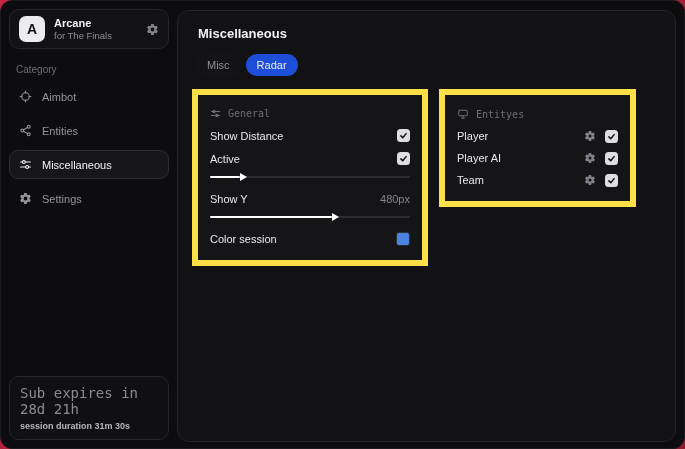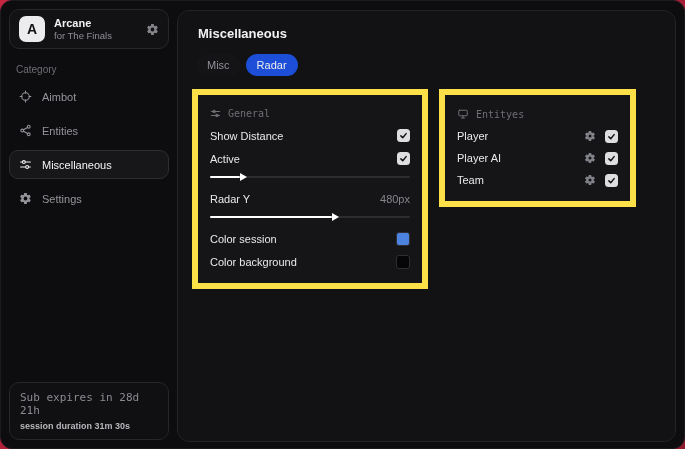--- a/index.html
+++ b/index.html
@@ -13,21 +13,21 @@
   .brand-texts{display:flex;flex-direction:column;gap:1px;min-width:0;}
   .brand-name{font-size:11px;font-weight:700;color:#f2f2f4;}
   .brand-sub{font-size:9.5px;color:#8f8f96;}
   .brand-gear{margin-left:auto;color:#84848b;display:flex;}
   .category-label{margin:15px 7px 7px;font-size:10px;color:#6e6e75;}
   .nav{display:flex;flex-direction:column;gap:5px;}
   .nav-item{display:flex;align-items:center;gap:10px;padding:7px 9px;border-radius:9px;color:#94949b;font-size:11px;border:1px solid transparent;cursor:pointer;}
   .nav-item.active{background:#17171a;border-color:#2d2d32;color:#f4f4f6;}
   .nav-item .nicon{display:flex;flex:none;}
   .sidebar-footer{margin-top:auto;border:1px solid #27272b;border-radius:10px;padding:8px 10px;background:#101012;}
-  .sub-line{font-family:"DejaVu Sans Mono","Liberation Mono",monospace;font-size:11px;color:#8b8b92;}
+  .sub-line{font-family:"DejaVu Sans Mono","Liberation Mono",monospace;font-size:14px;color:#8b8b92;}
   .session-line{font-size:9px;color:#b7b7bc;font-weight:700;margin-top:4px;}
 
   
   .main-card{flex:1;margin:9px 8px 6px 0;border:1px solid #232328;background:#121215;border-radius:12px;padding:11px 14px;box-sizing:border-box;display:flex;flex-direction:column;}
   .main-title{font-size:13px;font-weight:700;color:#f2f2f4;margin:4px 0 0 6px;}
   .tabs{display:flex;gap:5px;margin:13px 0 0 4px;align-items:center;}
   .tab{font-size:11px;color:#8f8f96;padding:5px 11px;border-radius:14px;background:#141417;cursor:pointer;}
   .tab.active{background:#1d4ed8;color:#ececef;}
   .panels{display:flex;gap:11px;margin-top:13px;align-items:flex-start;}
   .panel{background:#151518;border:6px solid #fde047;border-radius:0;padding:10px 12px;box-sizing:border-box;}
@@ -167,36 +167,32 @@
         <div class="slider-group">
           <div class="slider">
             <div class="track"></div>
             <div class="fill" style="width: 15%;"></div>
           </div>
         </div>
 
 
         <div class="slider-group">
           <div class="row">
-            <span class="row-label">Radar Y</span>
+            <span class="row-label">Show Y</span>
             <span class="row-value">480px</span>
           </div>
           <div class="slider">
             <div class="track"></div>
             <div class="fill" style="width: 61%;"></div>
           </div>
         </div>
 
         <div class="row">
           <span class="row-label">Color session</span>
           <span class="swatch" style="background: rgb(76, 130, 224);"></span>
-        </div>
-        <div class="row">
-          <span class="row-label">Color background</span>
-          <span class="swatch" style="background: rgb(5, 5, 7);"></span>
         </div>
       </div>
 
       <div class="panel panel-entities">
         <div class="panel-header">
           <span>
             <svg width="12" height="12" viewBox="0 0 24 24" fill="none" stroke="currentColor" stroke-width="2" stroke-linecap="round">
                 <rect x="3.5" y="4.5" width="17" height="11" rx="1.5"></rect>
                 <line x1="9" y1="20" x2="15" y2="20"></line>
                 <line x1="12" y1="15.5" x2="12" y2="20"></line>

